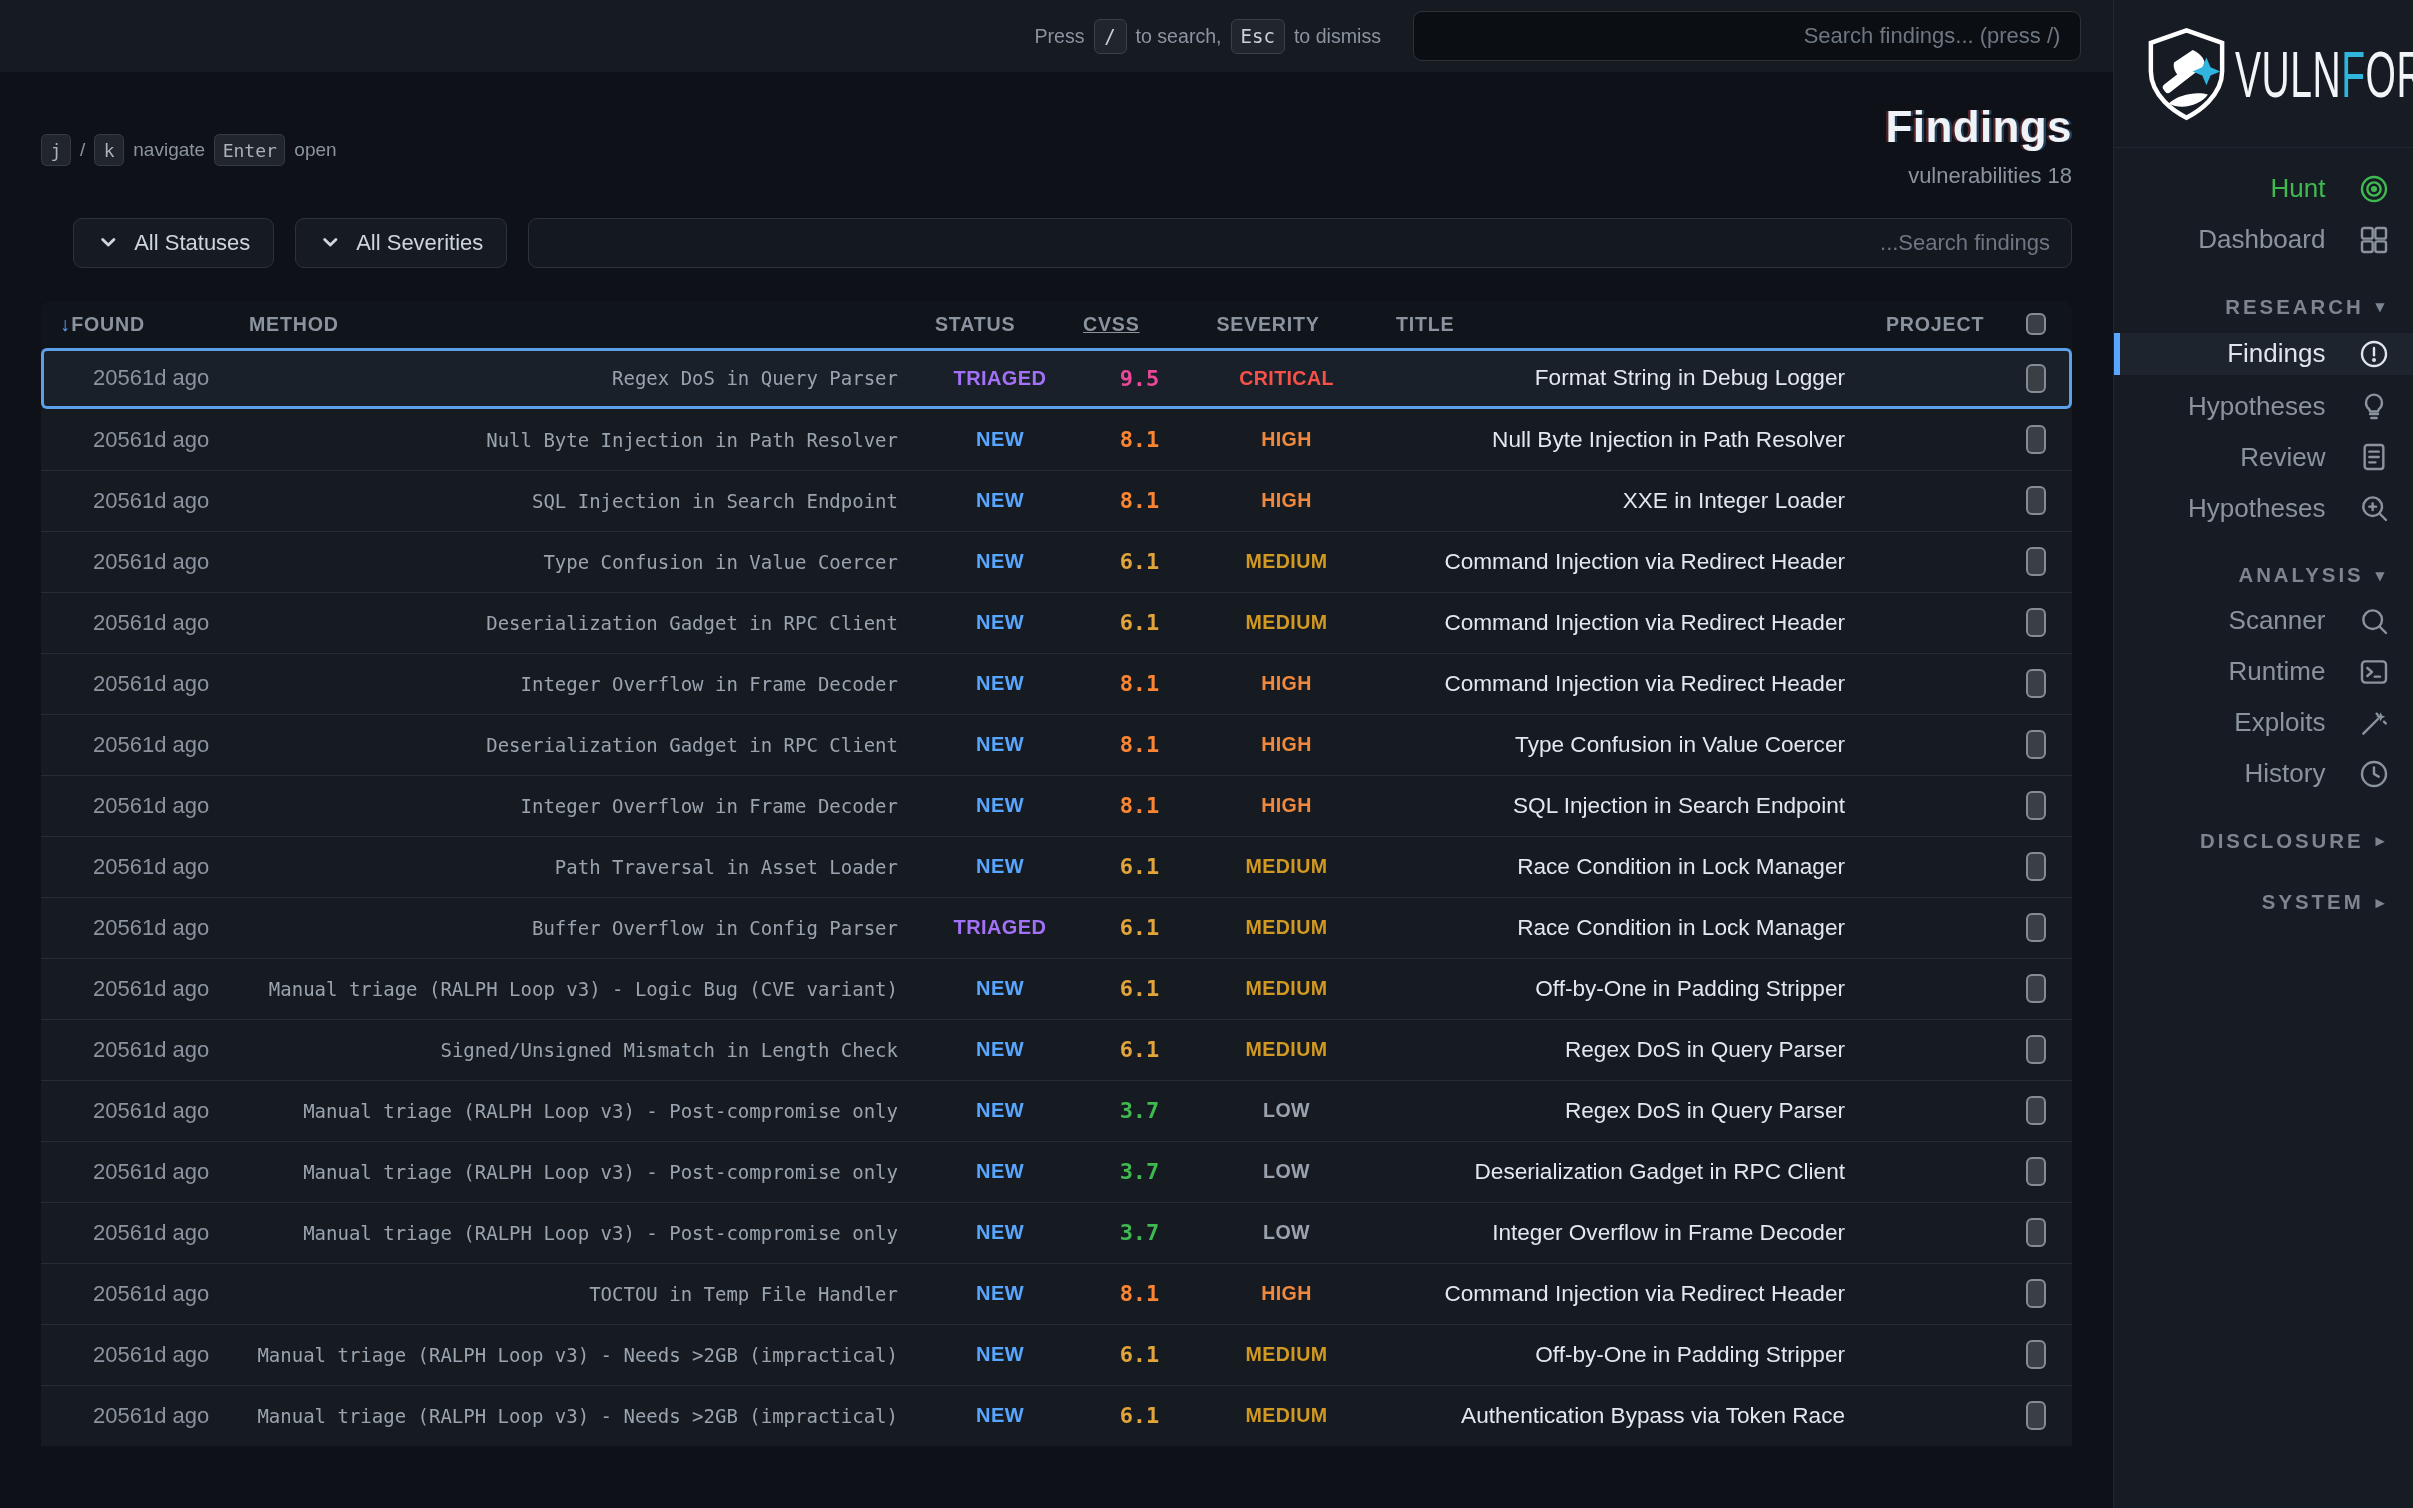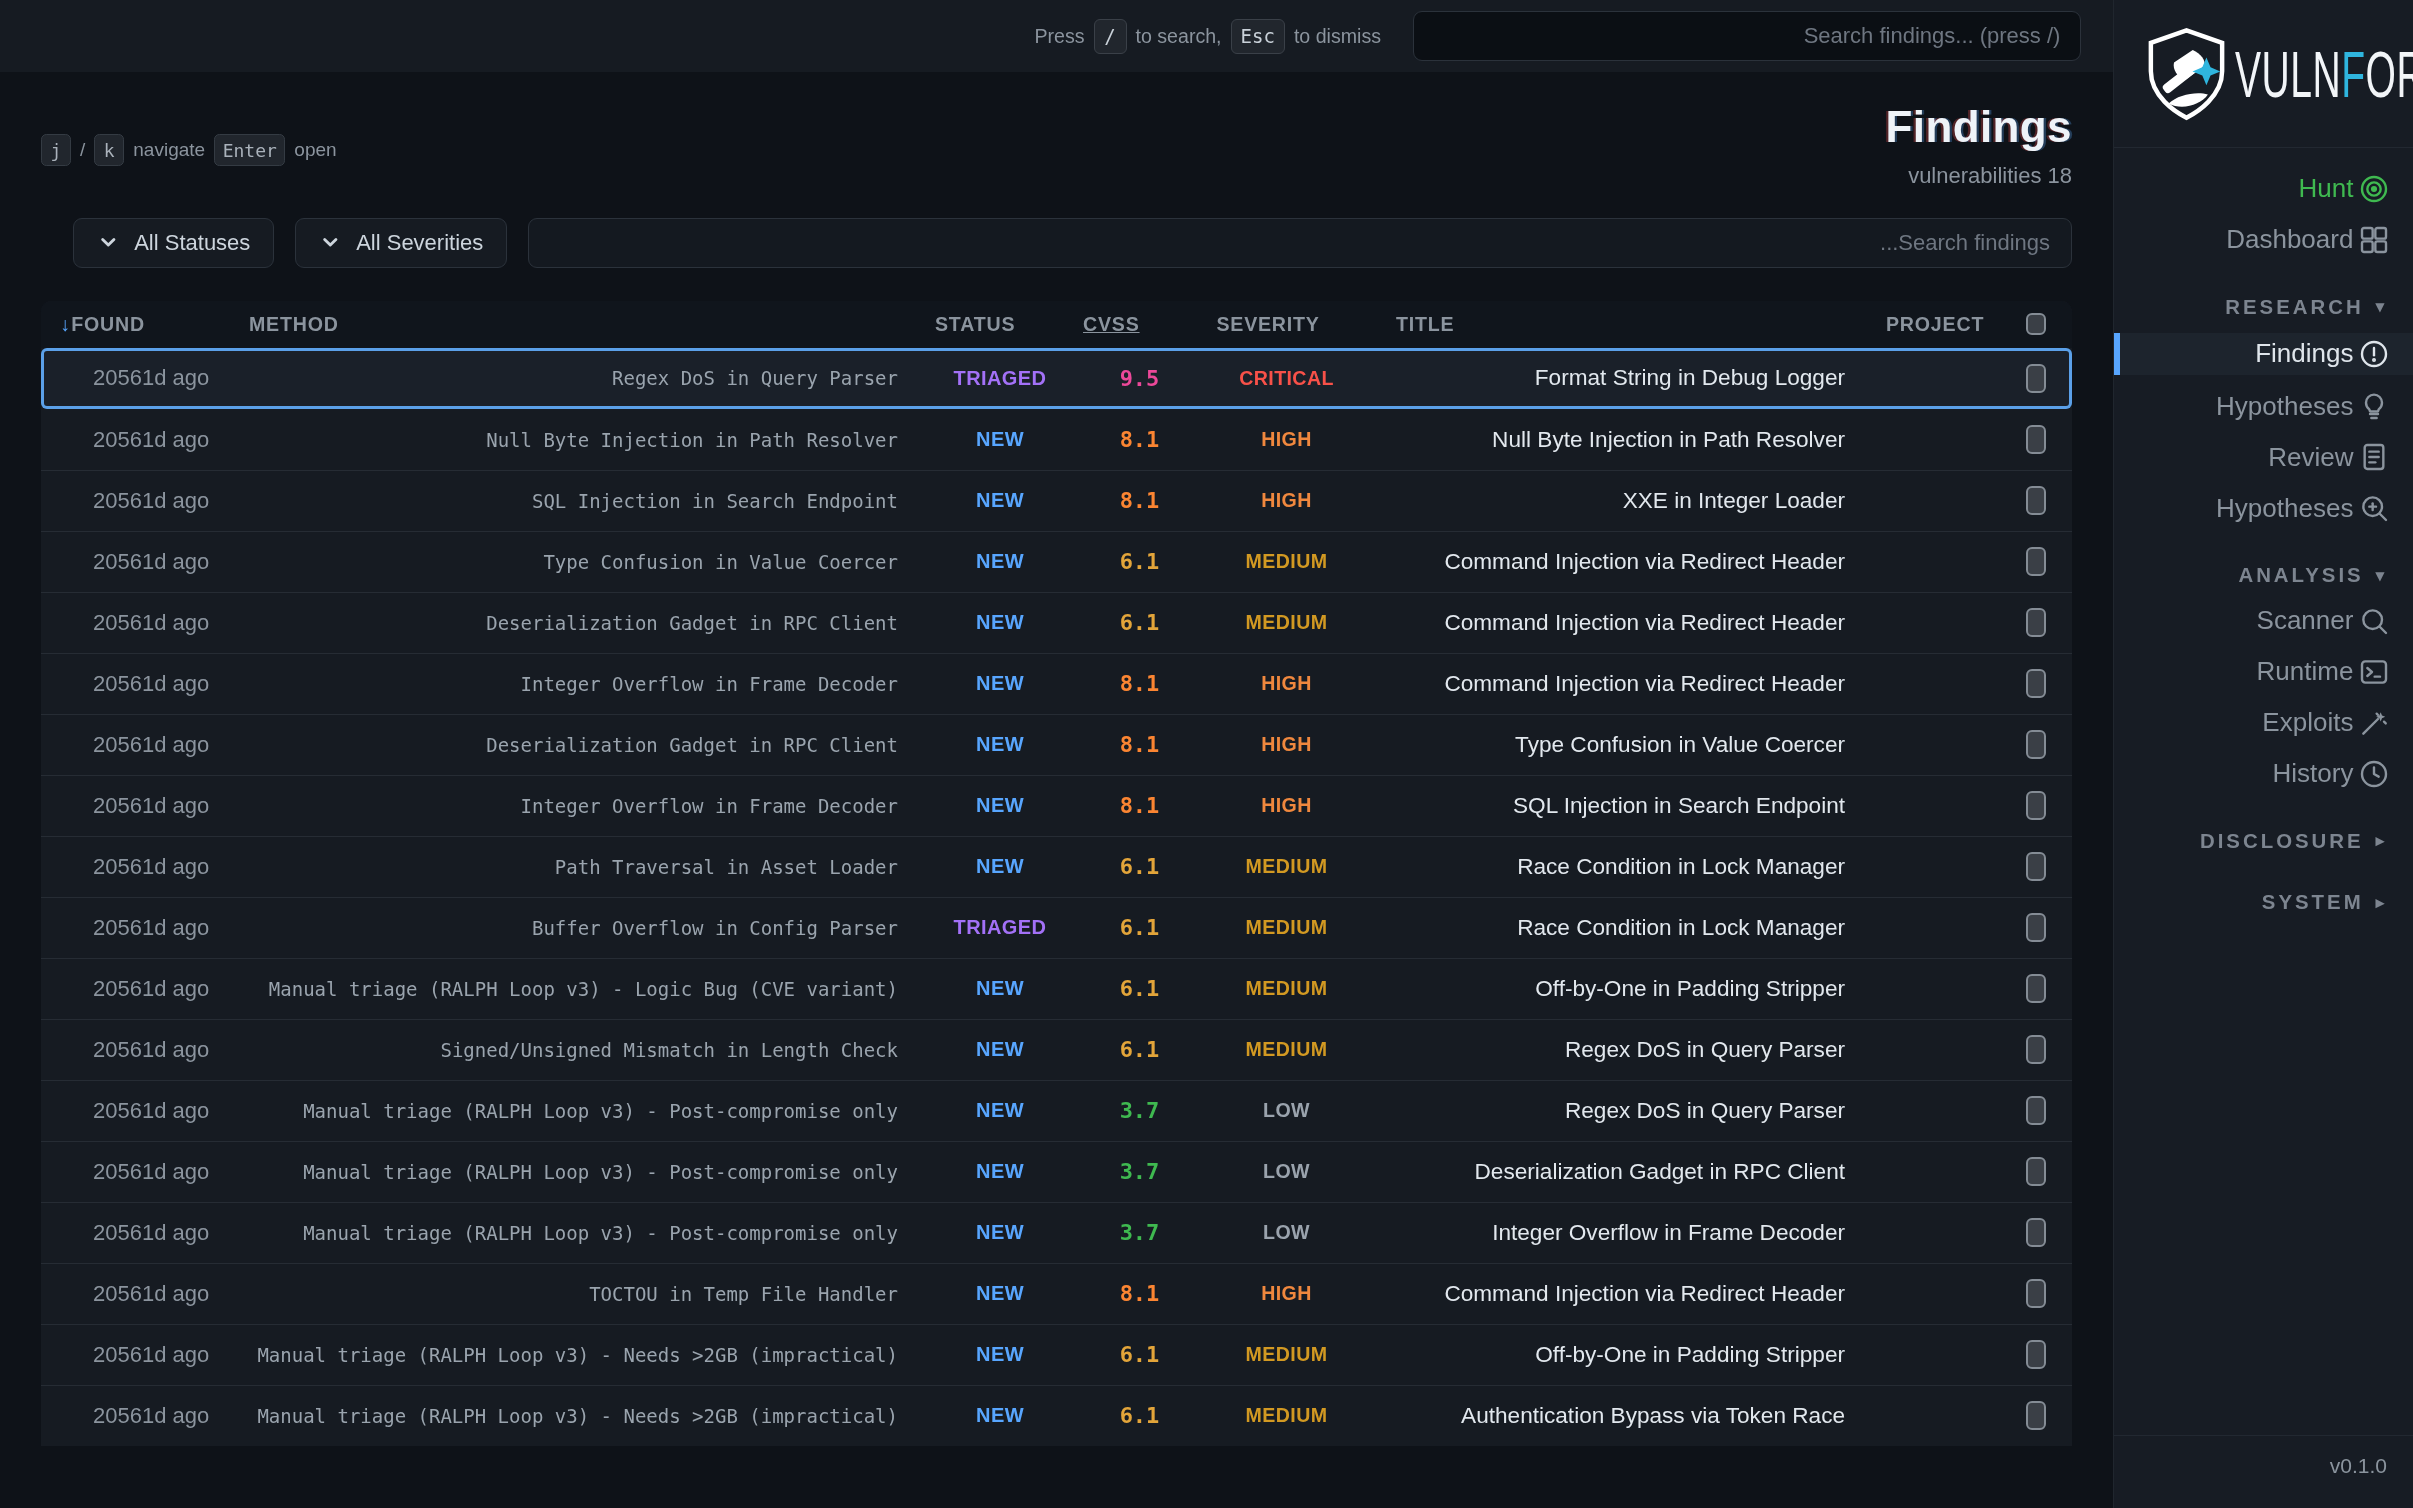--- a/index.html
+++ b/index.html
@@ -83,21 +83,21 @@
          display:flex; flex-direction:column; flex:0 0 auto; }
   .brand { height:148px; border-bottom:1.5px solid #222831; display:flex; align-items:center;
          justify-content:flex-start; padding-left:27px; gap:3px; }
   .brand-mark { width:91px; height:98px; flex:0 0 auto; }
   .brand-word { color:#f2f5f8; font-size:63px; font-weight:400; letter-spacing:0.8px;
          transform:scale(0.62,1.04); transform-origin:left center; white-space:nowrap; }
   .brand-word .accent { }
 
   .nav { padding-top:21px; display:flex; flex-direction:column; }
   .nav-item { position:relative; height:39px; margin-bottom:12px; display:flex; align-items:center;
-         justify-content:flex-end; gap:5px; padding-right:22.6px; color:#8b949e; font-size:26px; cursor:pointer; }
+         justify-content:flex-end; gap:33px; padding-right:22.6px; color:#8b949e; font-size:26px; cursor:pointer; }
   .nav-item svg { width:32px; height:32px; flex:0 0 auto; }
   .nav-item.active { background:#1d242d; color:#dfe5eb; height:42px; }
   .nav-item.active::before { content:""; position:absolute; left:0; top:0; bottom:0; width:6px; background:#58a6ff; }
   .nav-section { height:30px; margin-top:21px; margin-bottom:10.6px; display:flex; align-items:center;
          justify-content:flex-end; gap:12px; padding-right:26px; color:#7d8590; font-size:20.4px;
          font-weight:bold; letter-spacing:3px; cursor:pointer; }
   .caret { font-size:16.6px; color:#7d8590; }
 
   .sidebar-footer { margin-top:auto; border-top:1.5px solid #222831; padding:18px 26px 30px 0;
          text-align:right; color:#8b949e; font-size:21px; }
@@ -517,19 +517,16 @@
         <div class="nav-section">
           <span>DISCLOSURE</span>
           <span class="caret">▸</span>
         </div>
         <div class="nav-section">
           <span>SYSTEM</span>
           <span class="caret">▸</span>
         </div>
       </div>
 
-    <div class="sidebar-footer">
-      <span>v0.1.0</span>
-    </div>
   </div>
 
 </div>
 
 
 </body></html>

